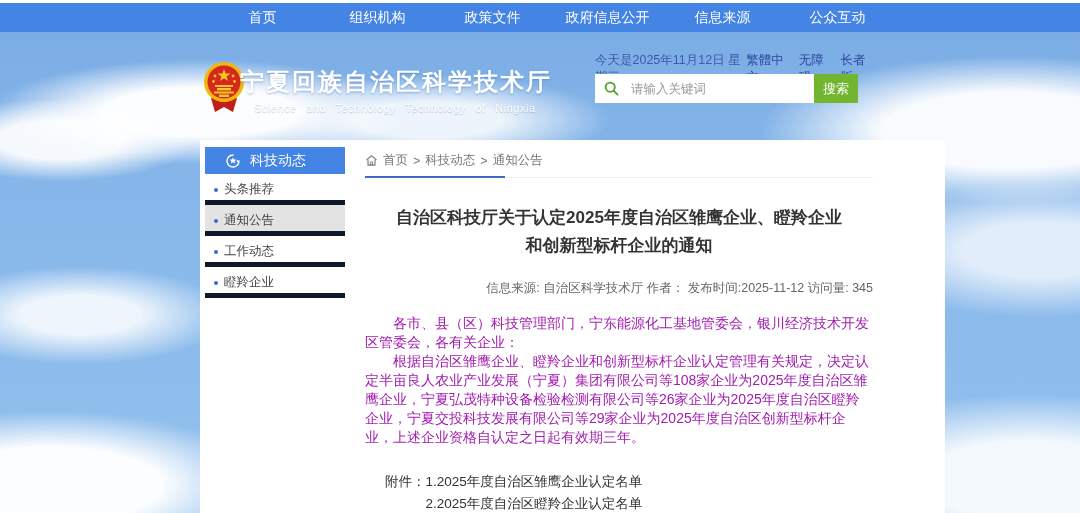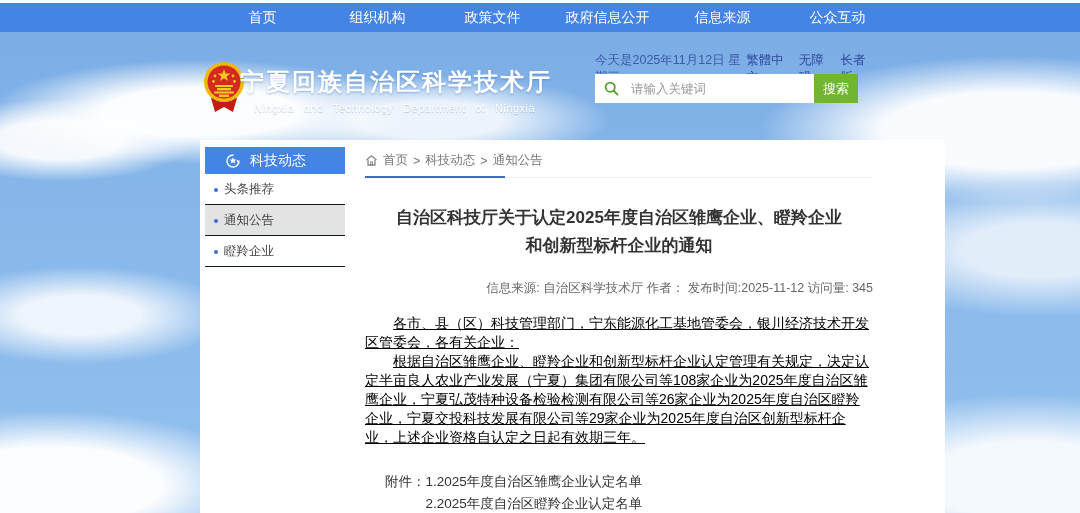--- a/index.html
+++ b/index.html
@@ -51,36 +51,36 @@
   .search-btn{ width:44px; height:29px; border:none; background:#72b52e; color:#fff;
                font-size:13px; cursor:pointer; font-family:inherit; }
   
   .panel{ position:absolute; left:200px; top:140px; width:745px; height:373px;
           background:#fff; z-index:3; }
   
   .sidebar{ position:absolute; left:5px; top:7px; width:140px; background:#fff; }
   .sidebar-header{ height:27px; background:#4484e4; color:#fff; font-size:14px;
                    display:flex; align-items:center; gap:9px; padding-left:20px; }
   .side-item{ position:relative; height:31px; line-height:31px; padding-left:19px;
-              font-size:12.5px; color:#444; border-bottom:1px solid #0f172a; cursor:pointer; }
+              font-size:12.5px; color:#444; border-bottom:5px solid #0f172a; cursor:pointer; }
   .side-item::before{ content:""; position:absolute; left:9px; top:14px; width:4px; height:4px;
                       border-radius:50%; background:#3a6cd0; }
   .side-item.active{ background:#e3e3e3; }
   
   .main{ position:absolute; left:165px; top:8px; width:508px; }
   .breadcrumb{ display:flex; align-items:center; gap:5px; font-size:12.5px; color:#777;
                padding-top:4px; }
   .breadcrumb .crumb{ cursor:pointer; }
   .bc-rule{ position:relative; margin-top:8px; height:1px; background:#eee; }
   .bc-rule::before{ content:""; position:absolute; left:0; top:-1px; width:140px; height:2px;
                     background:#3f6cc1; }
   .article-title{ margin-top:26px; text-align:center; font-size:17px; font-weight:bold;
                   color:#333; line-height:28px; }
   .article-meta{ margin-top:20px; text-align:right; font-size:12.5px; color:#666; }
-  .article-body{ margin-top:17px; font-size:14px; color:#000000; line-height:19px;text-decoration:underline; }
+  .article-body{ margin-top:17px; font-size:14px; color:#a21caf; line-height:19px; }
   .article-body p{ text-indent:2em; }
   .attachments{ margin-top:24px; margin-left:20px; display:flex; font-size:13.5px;
                 color:#333; line-height:22px; }
   .attach-list div{ cursor:pointer; }
 </style>
 </head>
 <body>
 
 <div id="page">
   <div class="top-strip"></div>
@@ -103,21 +103,21 @@
       <circle cx="12" cy="16" r="1.4" fill="#f7c62a"></circle>
       <circle cx="30" cy="16" r="1.4" fill="#f7c62a"></circle>
       <circle cx="10.5" cy="21.5" r="1.4" fill="#f7c62a"></circle>
       <circle cx="31.5" cy="21.5" r="1.4" fill="#f7c62a"></circle>
       <rect x="12" y="25" width="18" height="2" fill="#f7c62a"></rect>
       <rect x="14" y="28" width="14" height="2.4" fill="#f7c62a"></rect>
       <rect x="11" y="31.5" width="20" height="2" fill="#f7c62a"></rect>
       <rect x="16" y="34.5" width="10" height="2.5" fill="#f7c62a"></rect>
     </svg>
     <div class="site-title">宁夏回族自治区科学技术厅</div>
-    <div class="site-subtitle">Ningxia and Technology Department of Ningxia</div>
+    <div class="site-subtitle">Science and Technology Technology of Ningxia</div>
 
     <div class="hdr-right">
       <span class="date-text">今天是2025年11月12日 星期三</span>
       <span class="quick-links">
         <span>繁體中文</span>
         <span>无障碍</span>
         <span>长者版</span>
       </span>
     </div>
 
@@ -139,20 +139,21 @@
       <div class="sidebar-header">
         <svg width="16" height="16" viewBox="0 0 16 16">
           <path d="M14 8 A6 6 0 1 1 8 2" fill="none" stroke="#fff" stroke-width="1.4" stroke-linecap="round"></path>
           <polygon points="14,8 11.6,6.8 12.1,9.4" fill="#fff"></polygon>
           <polygon fill="#fff" points="8,4.2 9,6.4 11.4,6.6 9.6,8.2 10.2,10.6 8,9.3 5.8,10.6 6.4,8.2 4.6,6.6 7,6.4"></polygon>
         </svg>
         <span>科技动态</span>
       </div>
       <div class="side-item">头条推荐</div>
       <div class="side-item active">通知公告</div>
+      <div class="side-item">工作动态</div>
       <div class="side-item">瞪羚企业</div>
     </div>
 
     <div class="main">
       <div class="breadcrumb">
         <svg width="13" height="13" viewBox="0 0 13 13">
           <path d="M1.5 6 L6.5 1.8 L11.5 6" fill="none" stroke="#888" stroke-width="1.3" stroke-linejoin="round"></path>
           <path d="M3 5.8 V11 H10 V5.8" fill="none" stroke="#888" stroke-width="1.3"></path>
           <rect x="5.4" y="8" width="2.2" height="3" fill="none" stroke="#888" stroke-width="1"></rect>
         </svg>

